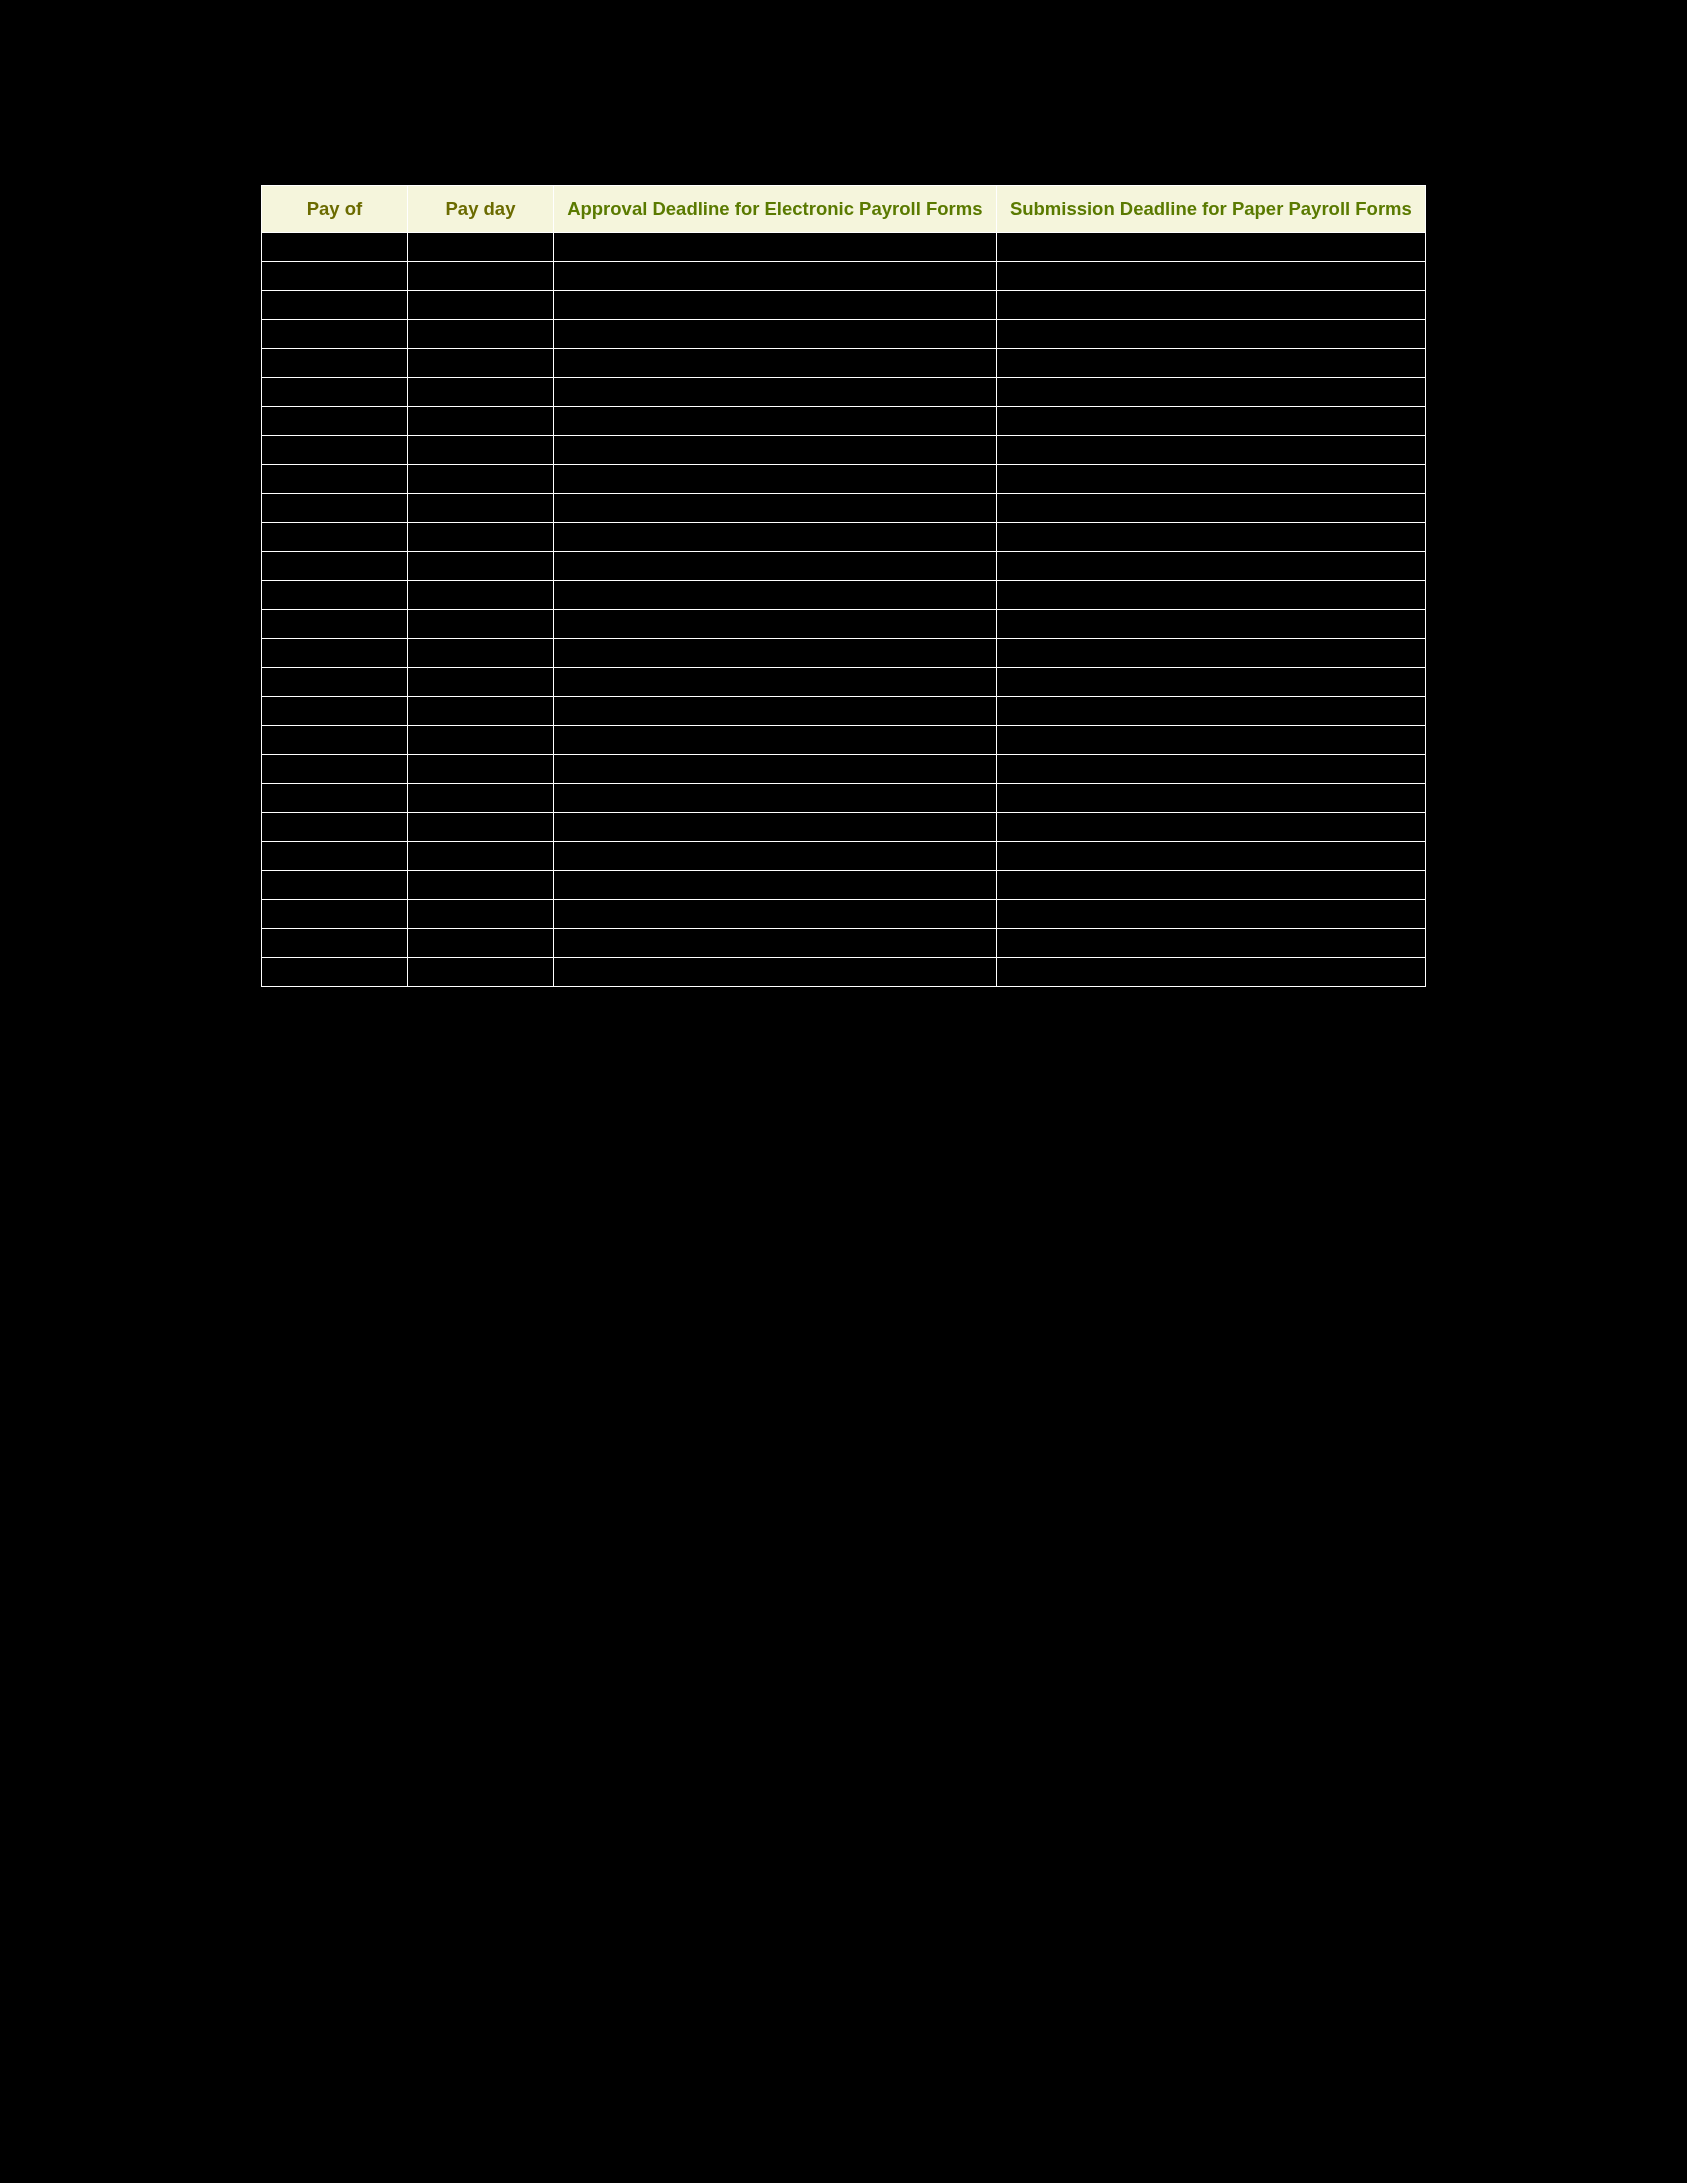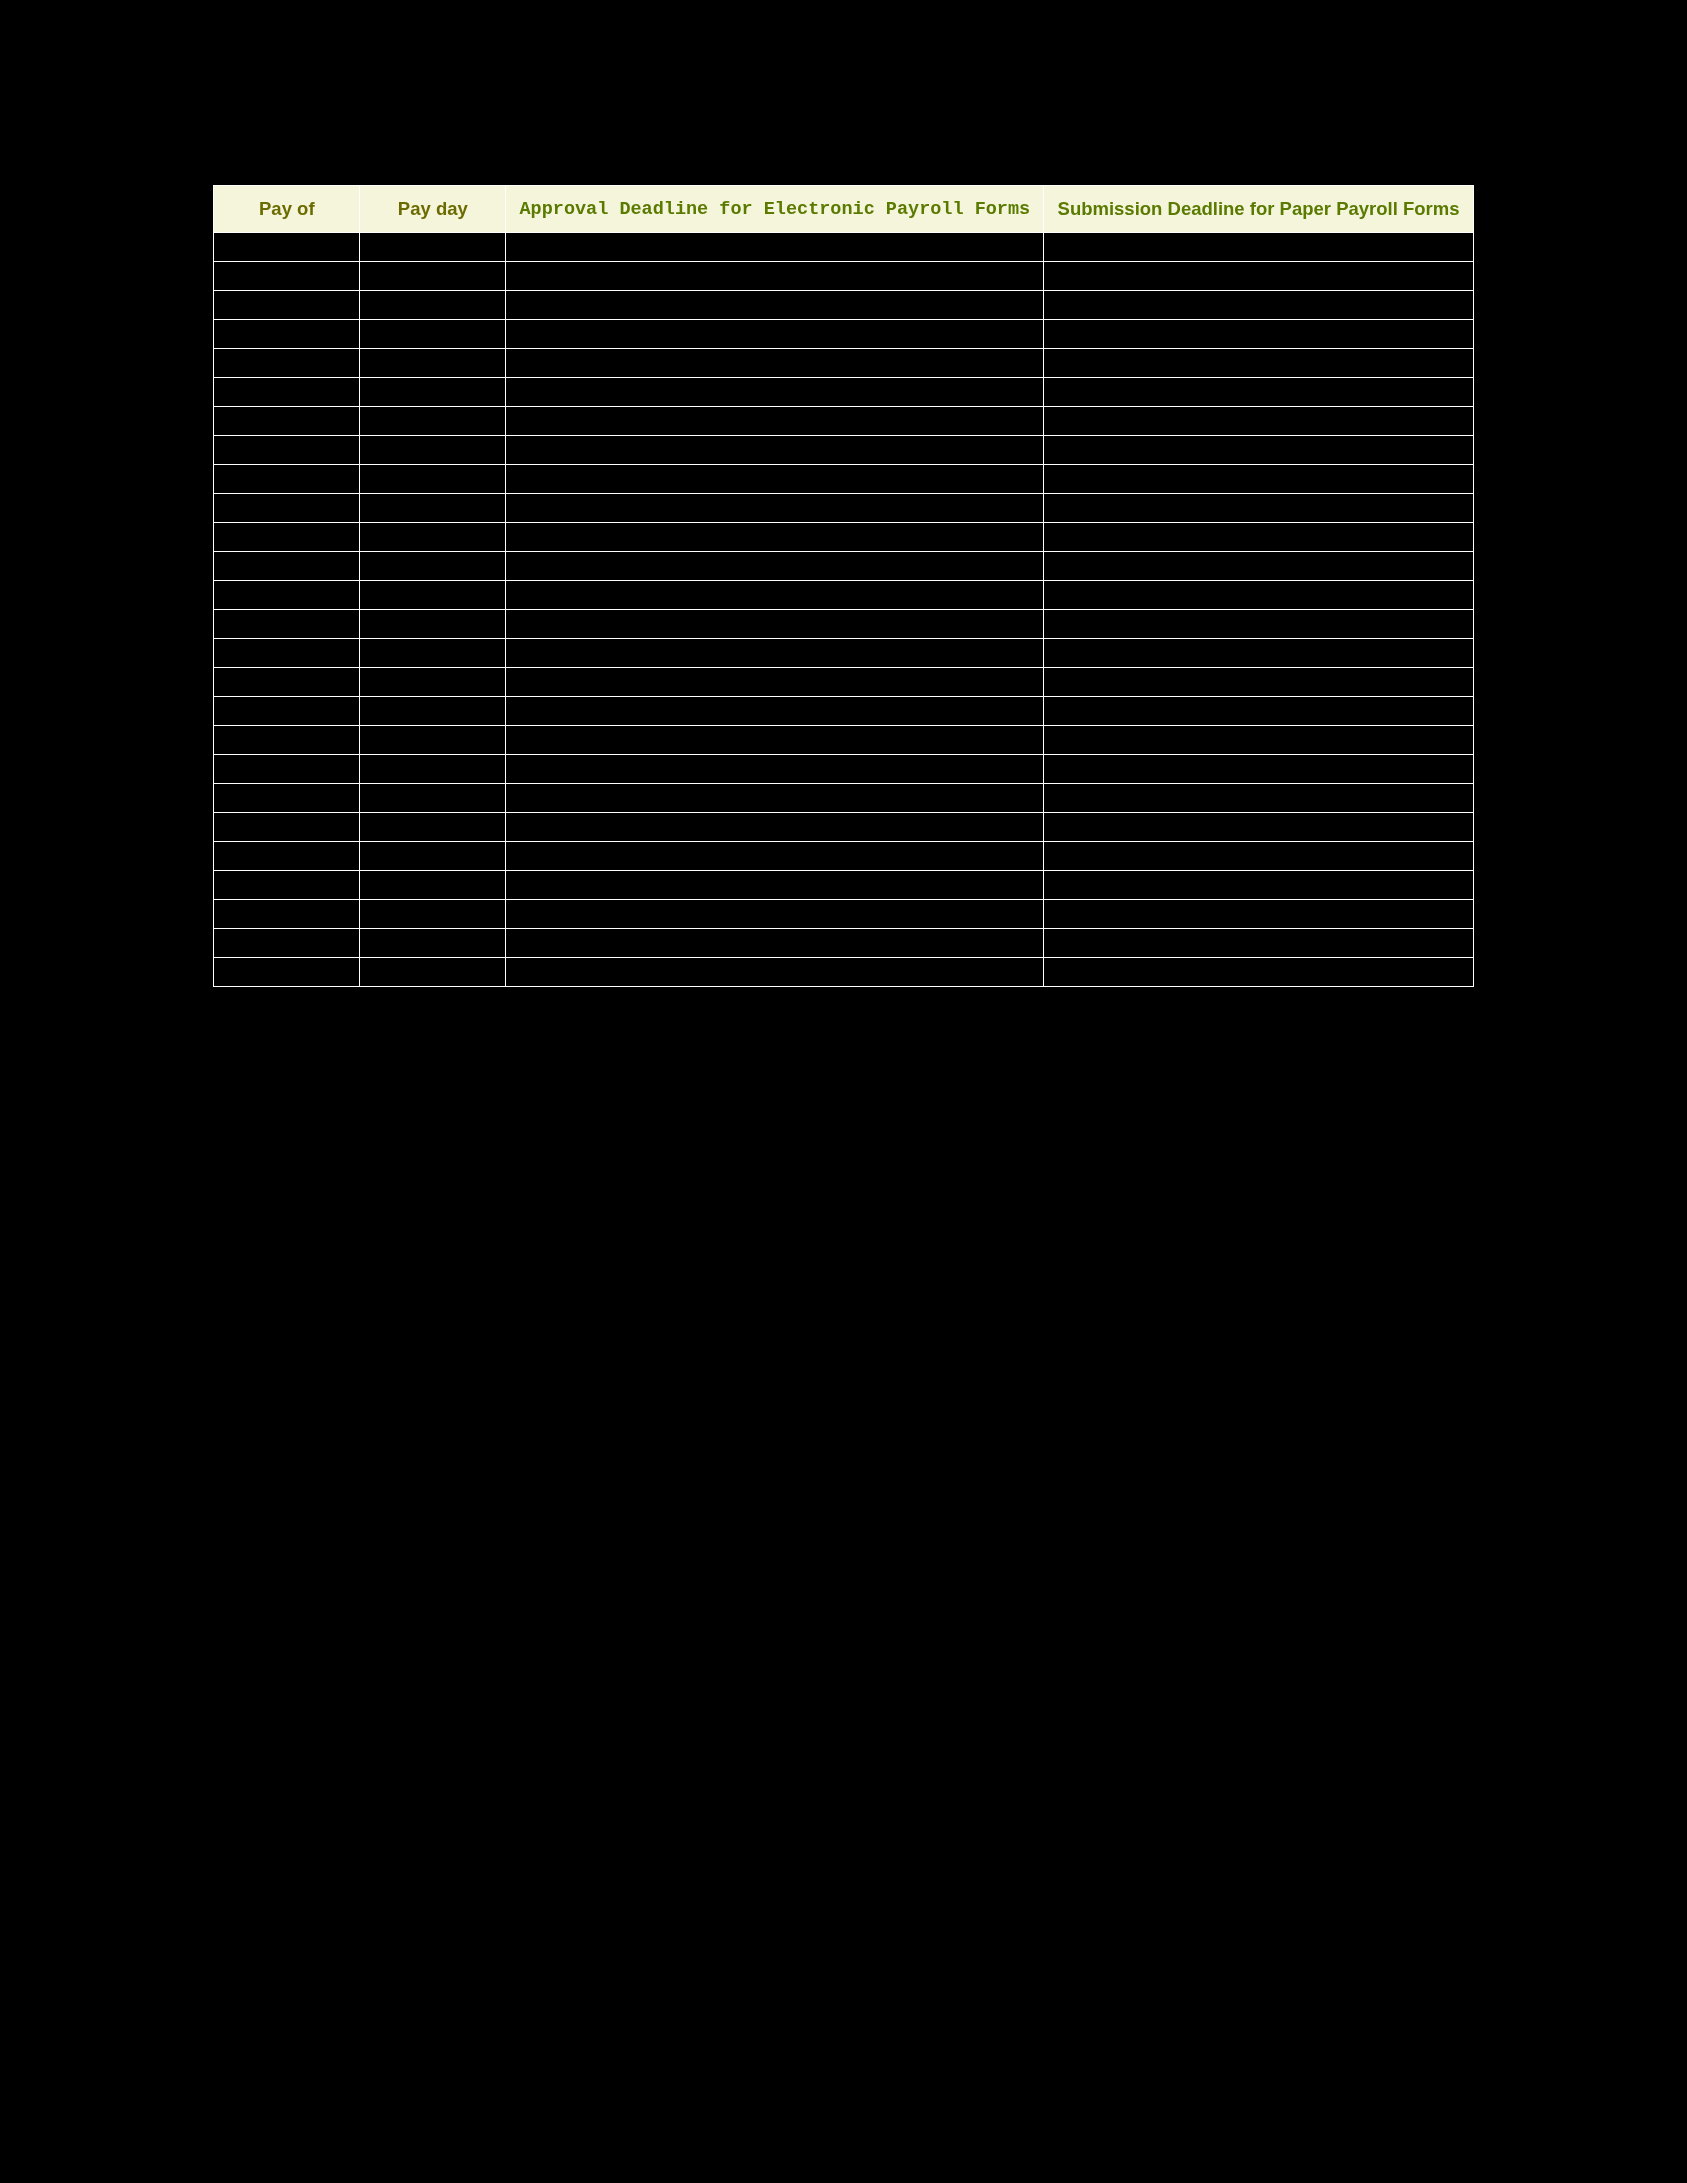--- a/index.html
+++ b/index.html
@@ -38,21 +38,20 @@
       font-weight: bold;
       font-size: 18.5px;
       color: #6b6b00;
       vertical-align: middle;
       min-width: 146px;
     }
 
     thead tr th.col-approval {
       color: #5a7a00;
       min-width: 172px;
-      font-family: Liberation Mono, monospace;
     }
 
     thead tr th.col-submission {
       color: #5a7a00;
       min-width: 172px;
     }
 
     thead tr th.col-payday {
       color: #6b6b00;
       min-width: 146px;

